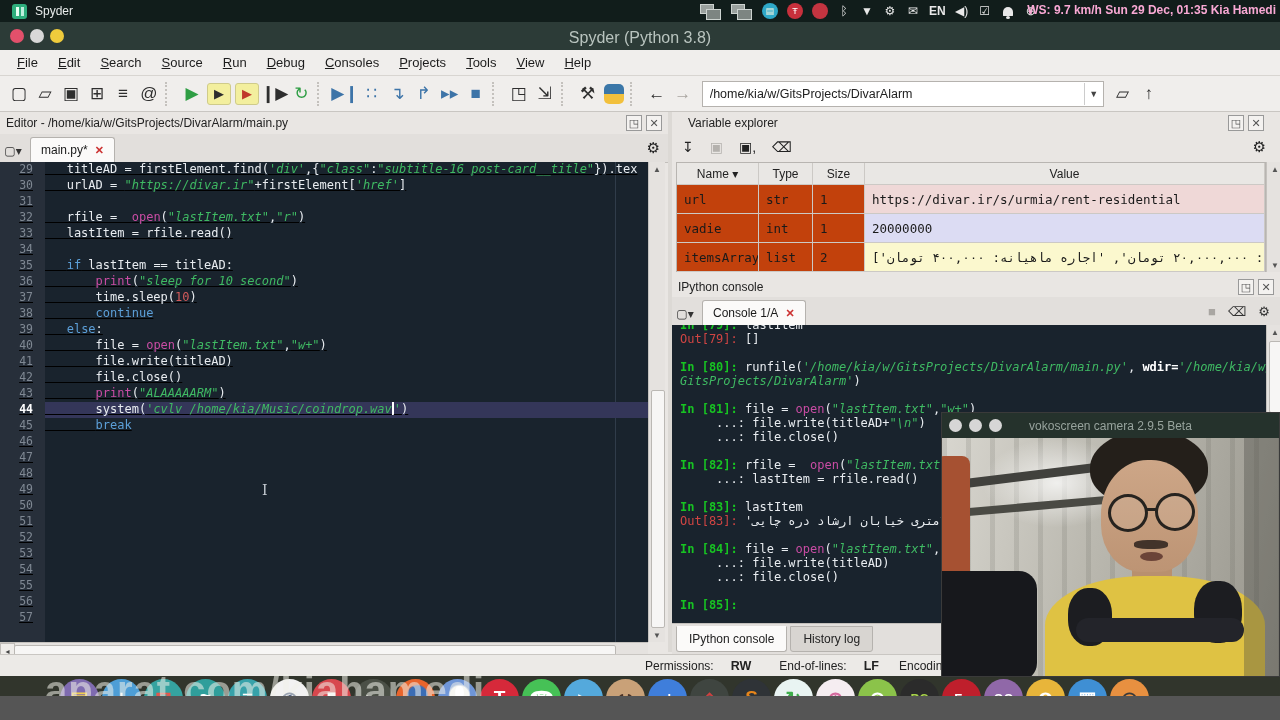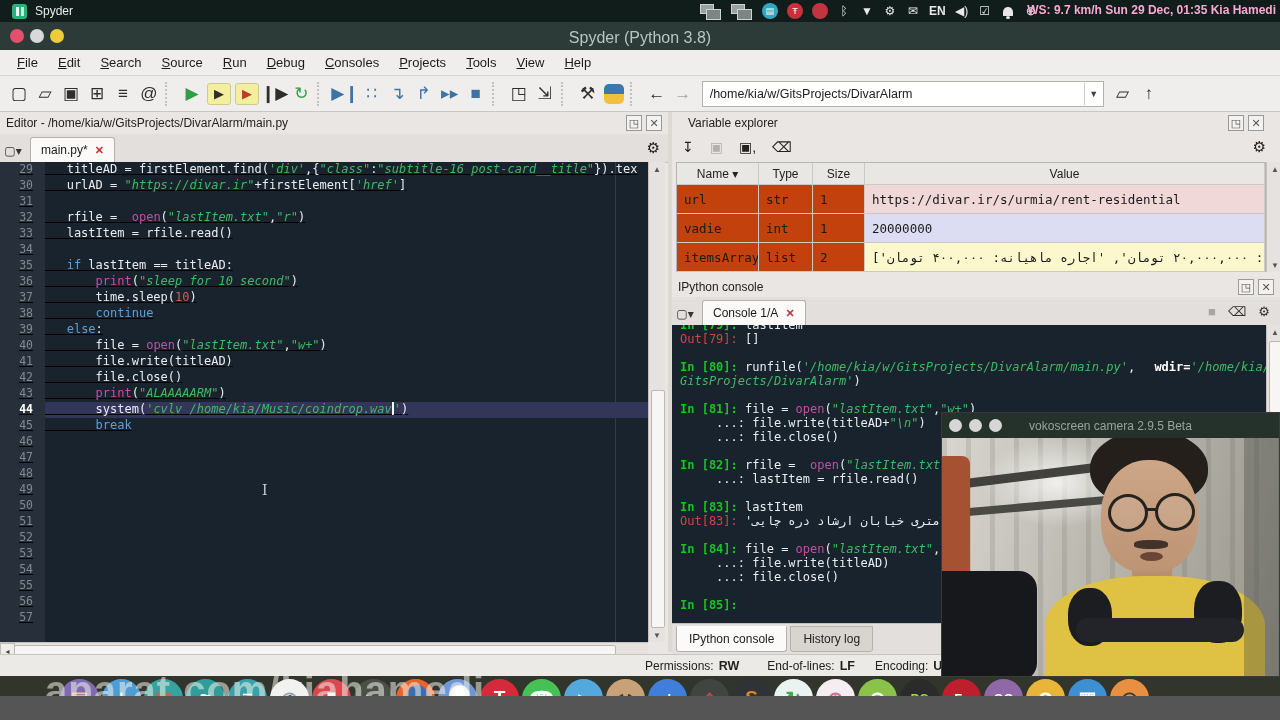--- a/index.html
+++ b/index.html
@@ -59,21 +59,21 @@
   #code-area{left:0;top:162px;width:648px;height:480px;background:#19232d;overflow:hidden;text-decoration:underline;}
   #gutter-bg{position:absolute;left:0;top:0;width:45px;height:480px;background:#272f3a;}
   #edge-line{position:absolute;left:615px;top:0;width:1px;height:480px;background:#303c4a;}
   .code-row{position:relative;display:flex;height:16px;line-height:16px;}
   .code-row .ln{width:45px;min-width:45px;text-align:right;padding-right:12px;box-sizing:border-box;color:#7f8893;font:11.5px "DejaVu Sans Mono",monospace;}
   .code-row pre{margin:0;font:12px "DejaVu Sans Mono","DejaVu Sans",monospace;color:#e8ecf0;white-space:pre;}
   .code-row.cur{background:transparent;}
   .code-row.cur .hlbar{position:absolute;left:45px;right:0;top:0;bottom:0;background:#343659;}
   .code-row.cur .ln{color:#fff;font-weight:bold;}
   .code-row pre,.code-row .ln{position:relative;z-index:1;}
-  .tp{color:#e8ecf0;} .tk{color:#5c9fd8;} .tf{color:#c94ca4;} .ts{color:#3fba63;font-style:italic;} .tn{color:#d35b5b;} .tb{color:#fff;font-weight:bold;margin-left:12px;}
+  .tp{color:#e8ecf0;} .tk{color:#5c9fd8;} .tf{color:#c94ca4;} .ts{color:#3fba63;font-style:italic;} .tn{color:#d35b5b;} .tb{color:#fff;font-weight:bold;}
   .tin{color:#17c322;font-weight:bold;} .tout{color:#d04543;font-weight:normal;}
   .caret{display:inline-block;width:2px;height:13px;background:#fff;vertical-align:-2px;}
 
   .vscroll{background:#e5e2df;border-left:1px solid #c5c2be;}
   #ed-vscroll{left:648px;top:162px;width:16px;height:480px;}
   .sc-arrow{position:absolute;left:0;width:16px;height:14px;display:flex;align-items:center;justify-content:center;font-size:8px;color:#555;}
   .sc-thumb{position:absolute;left:2px;width:12px;background:#f7f6f5;border:1px solid #bbb8b4;border-radius:2px;}
   #ed-hscroll{left:0;top:642px;width:648px;height:16px;background:#e5e2df;border-top:1px solid #c5c2be;}
   #ed-hthumb{position:absolute;left:14px;top:2px;width:600px;height:11px;background:#f7f6f5;border:1px solid #bbb8b4;border-radius:2px;}
   #ed-harrow{position:absolute;left:0;top:0;width:13px;height:15px;background:#efedea;border:1px solid #c0bdb9;font-size:8px;color:#444;display:flex;align-items:center;justify-content:center;}
@@ -102,21 +102,21 @@
   #con-lines{margin-top:-7px;}
   .con-row{height:14px;line-height:14px;}
   .con-row pre{margin:0;font:12px "DejaVu Sans Mono","DejaVu Sans",monospace;color:#e8ecf0;white-space:pre;}
   #con-vscroll{left:1266px;top:325px;width:14px;height:298px;}
   #con-bottom-tabs{left:672px;top:623px;width:608px;height:31px;background:#e2dfdc;border-top:1px solid #c2bfbb;display:flex;align-items:flex-start;padding-left:4px;box-sizing:border-box;}
   .btab{height:24px;margin-top:2px;display:flex;align-items:center;padding:0 12px;font-size:12px;color:#222;border:1px solid #b5b2ae;border-radius:0 0 3px 3px;background:#d8d5d1;margin-right:3px;}
   .btab.active{background:#fbfaf9;border-top:1px solid #fbfaf9;}
 
   
   #statusbar{left:0;top:654px;width:1280px;height:22px;background:#eceae7;border-top:1px solid #c9c6c2;display:flex;align-items:center;font-size:12px;color:#222;}
-  #statusbar .grp{display:flex;align-items:flex-end;gap:5px;}
+  #statusbar .grp{display:flex;align-items:flex-end;gap:17px;}
   #statusbar b{font-size:12.5px;}
 
   
   #taskbar{left:0;top:676px;width:1280px;height:44px;background:#31352c;display:flex;align-items:center;gap:3px;padding-left:60px;box-sizing:border-box;}
   .dock-ic{position:relative;width:39px;height:39px;border-radius:50%;display:flex;align-items:center;justify-content:center;font-size:19px;font-weight:bold;flex:0 0 auto;}
   .dock-ic.sm{font-size:13px;}
   .dock-ic .dot{position:absolute;left:16px;bottom:-4px;width:7px;height:4px;border-radius:50%;background:#58e87a;box-shadow:0 0 4px #58e87a;}
   #watermark{left:45px;top:668px;font-size:40px;font-weight:bold;letter-spacing:1px;color:rgba(240,240,234,.55);z-index:30;pointer-events:none;}
 
   

